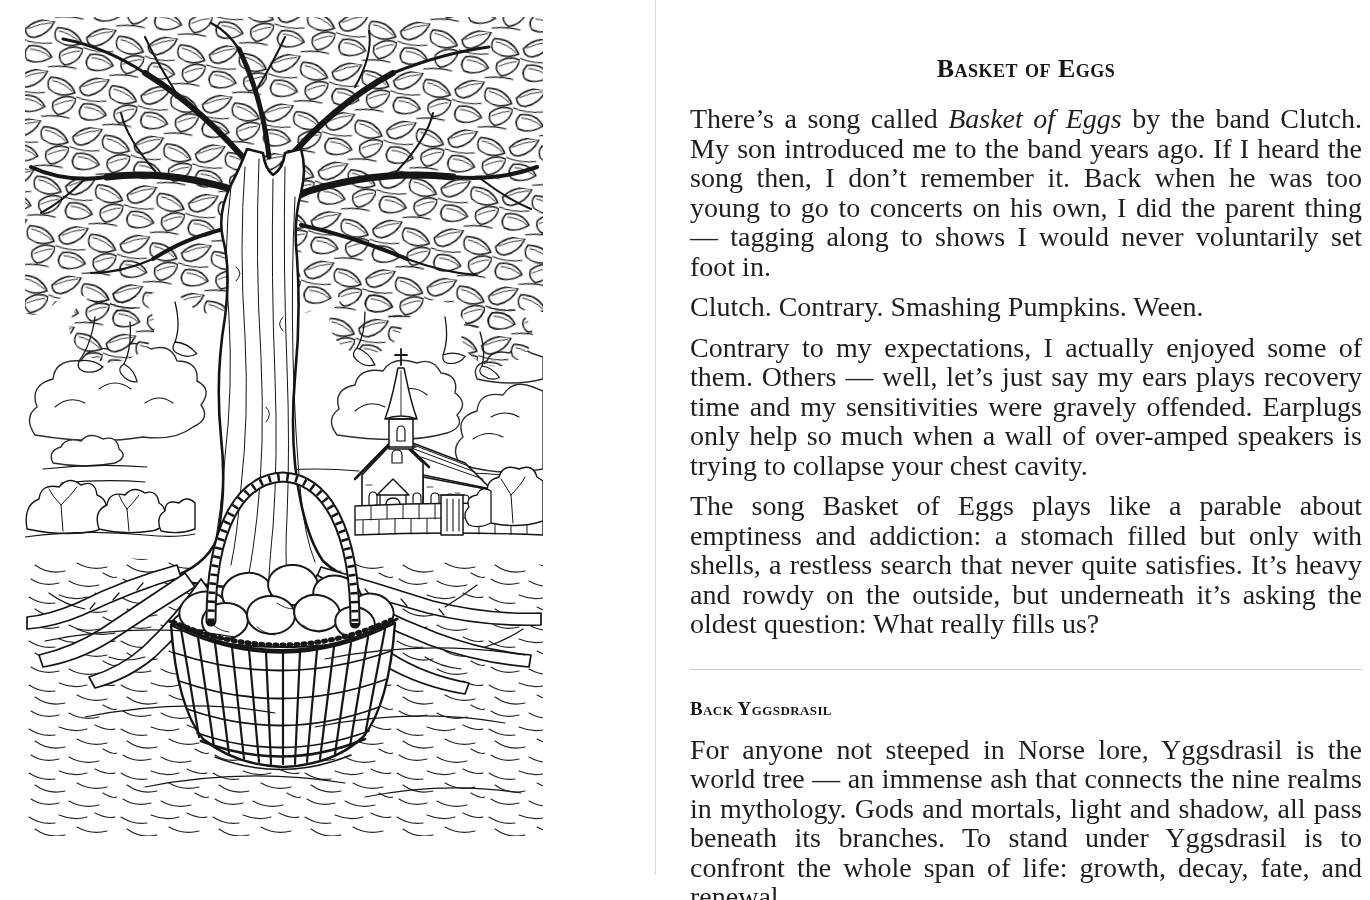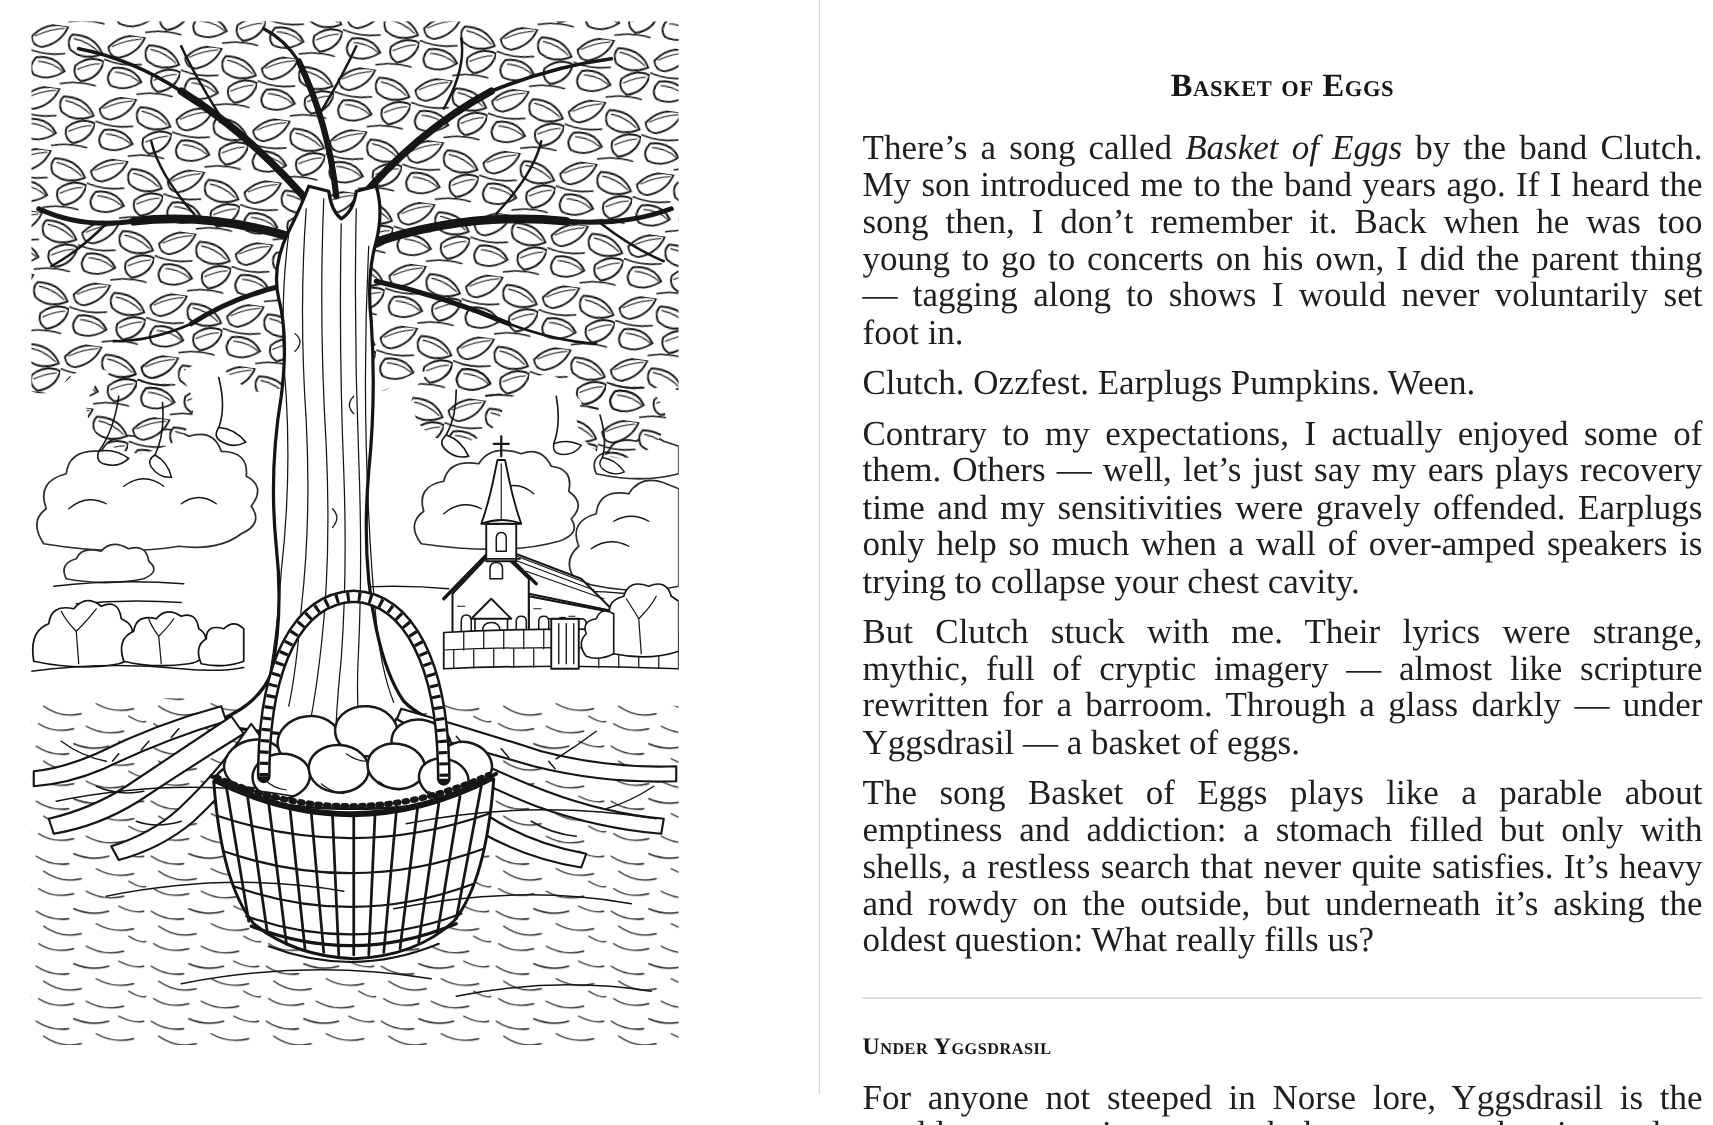--- a/index.html
+++ b/index.html
@@ -259,26 +259,25 @@
 </svg>
 </div>
 
 <div class="divider"></div>
 
 <div class="article">
   <h1>Basket of Eggs</h1>
 
   <p><span>There’s a song called </span><em>Basket of Eggs</em><span> by the band Clutch. My son introduced me to the band years ago. If I heard the song then, I don’t remember it. Back when he was too young to go to concerts on his own, I did the parent thing — tagging along to shows I would never voluntarily set foot in.</span></p>
 
-  <p>Clutch. Ozzfest. Earplugs Pumpkins. Ween.</p>
+  <p>Clutch. Contrary. Smashing Pumpkins. Ween.</p>
 
   <p>Contrary to my expectations, I actually enjoyed some of them. Others —  well, let’s just say my ears plays recovery time and my sensitivities were gravely offended. Earplugs only help so much when a wall of over-amped speakers is trying to collapse your chest cavity.</p>
 
-  <p>But Clutch stuck with me. Their lyrics were strange, mythic, full of cryptic imagery — almost like scripture rewritten for a barroom. Through a glass darkly —  under Yggsdrasil —  a basket of eggs.</p>
 
   <p>The song Basket of Eggs plays like a parable about emptiness and addiction: a stomach filled but only with shells, a restless search that never quite satisfies. It’s heavy and rowdy on the outside, but underneath it’s asking the oldest question: What really fills us?</p>
 
   <hr>
 
-  <h2>Under Yggsdrasil</h2>
+  <h2>Back Yggsdrasil</h2>
 
   <p>For anyone not steeped in Norse lore, Yggsdrasil is the world tree — an immense ash that connects the nine realms in mythology. Gods and mortals, light and shadow, all pass beneath its branches. To stand under Yggsdrasil is to confront the whole span of life: growth, decay, fate, and renewal.</p>
 </div>
 
 </body></html>

